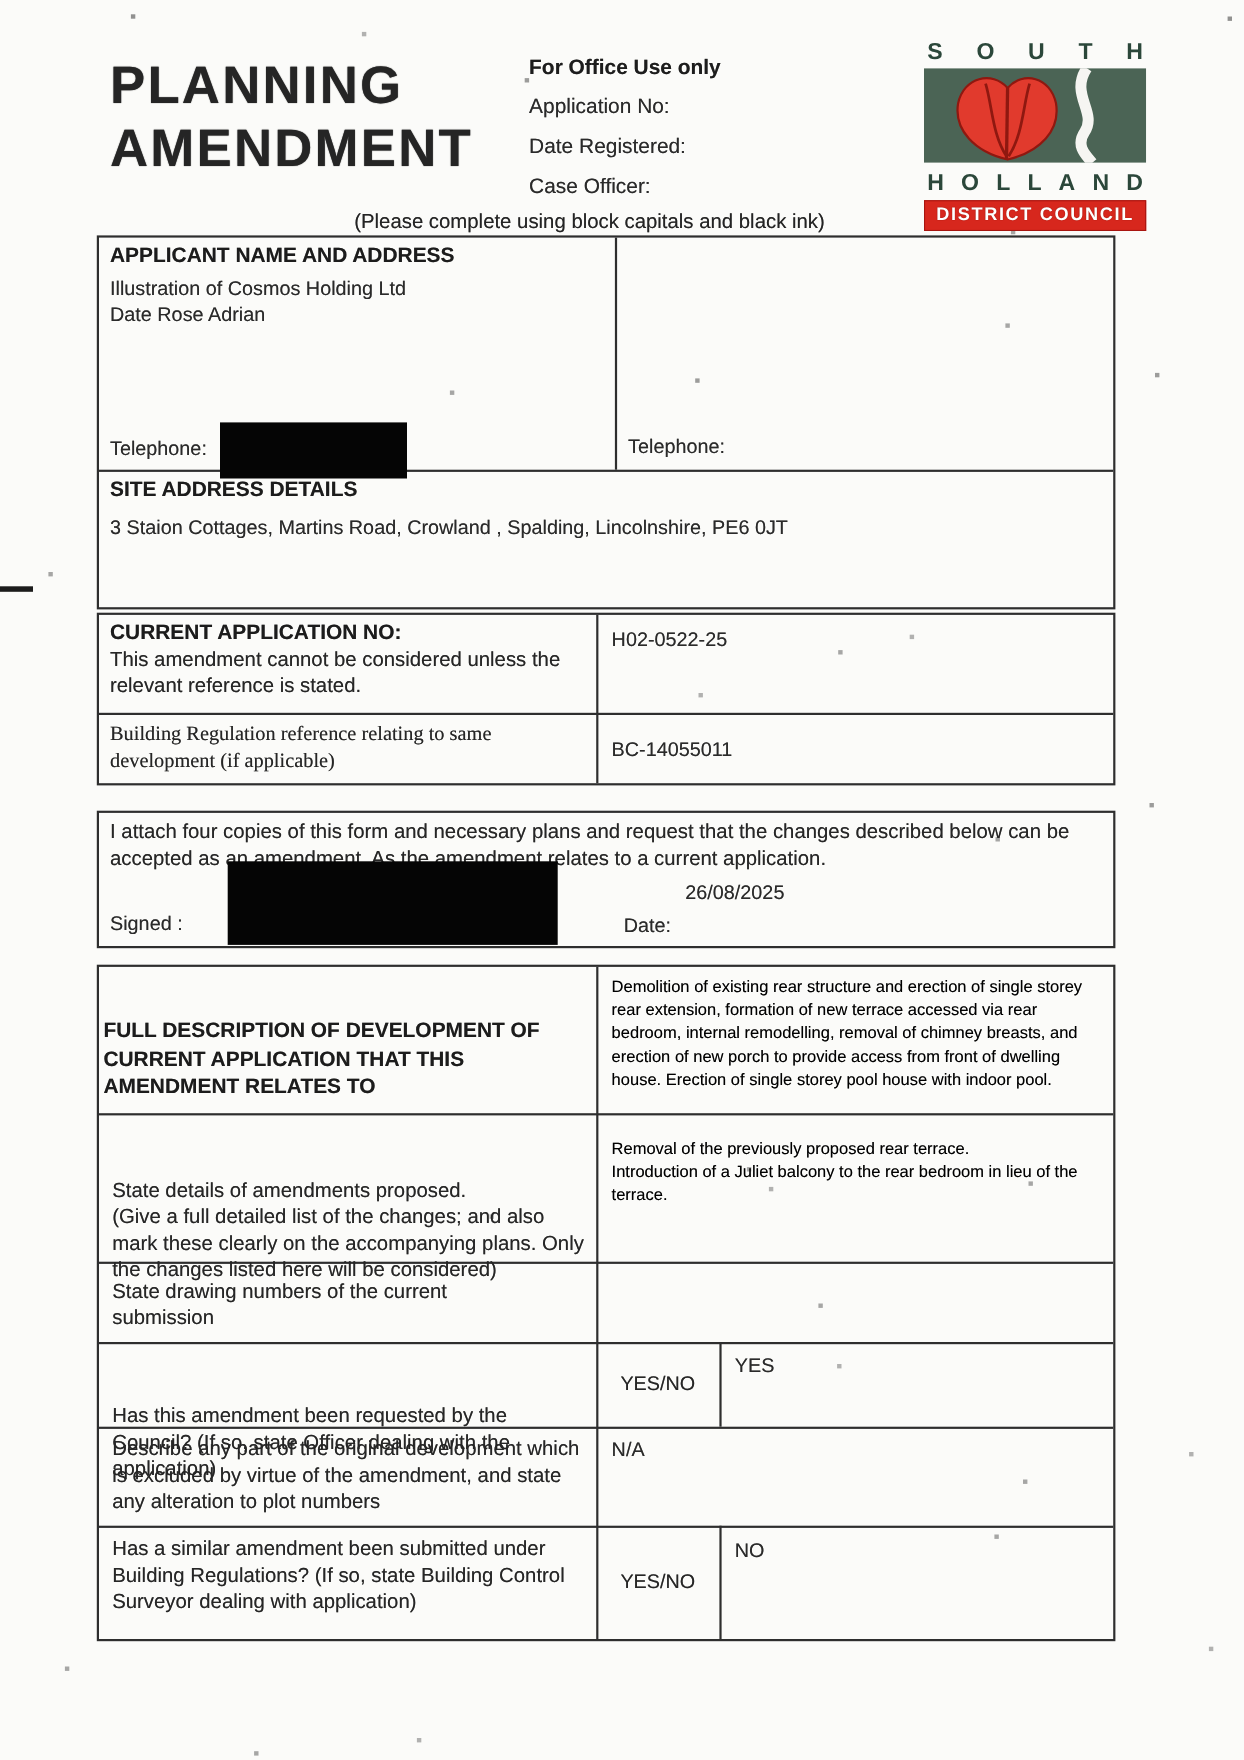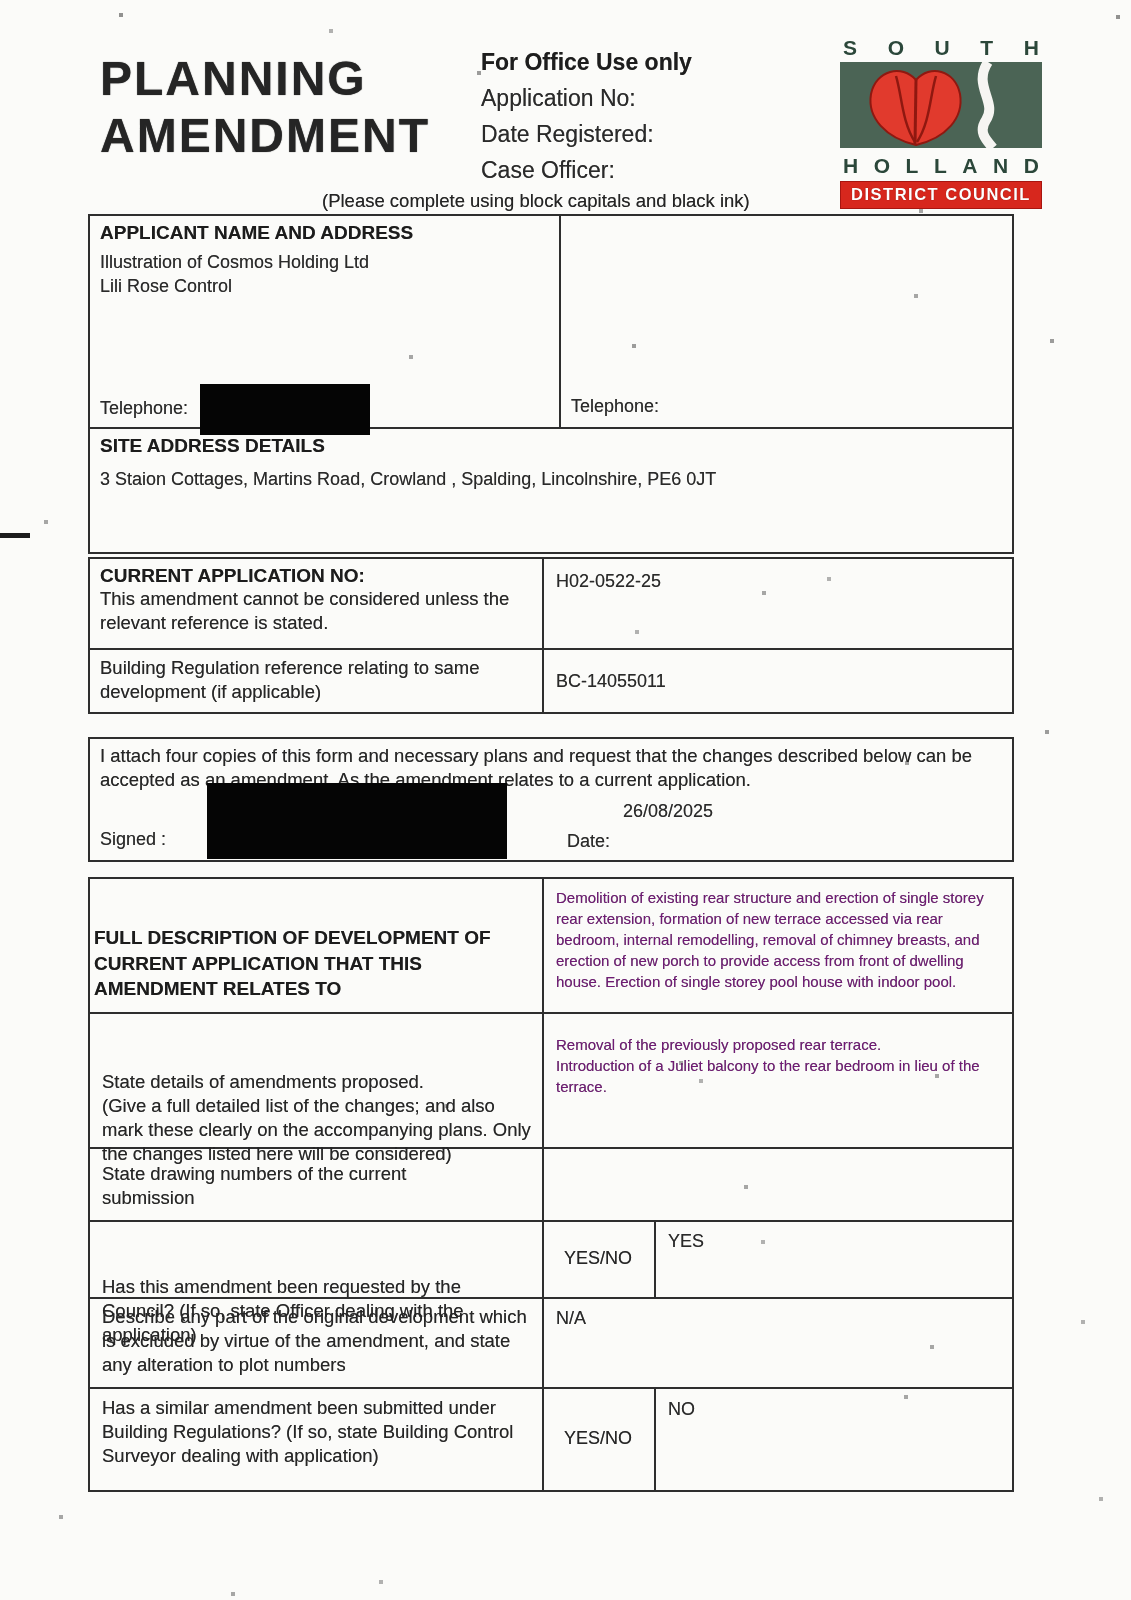--- a/index.html
+++ b/index.html
@@ -14,27 +14,27 @@
   }
   .abs{position:absolute;}
   .box{position:absolute;border:2px solid #2e2e2e;background:transparent;}
   .vline{position:absolute;width:2px;background:#2e2e2e;}
   .hline{position:absolute;height:2px;background:#2e2e2e;left:0;right:0;}
   .scan-text{text-shadow:0 0 0.5px rgba(30,30,30,0.55);}
   .title{
     font-size:48px;font-weight:bold;letter-spacing:2px;color:#252525;
     line-height:57px;text-shadow:0 0 1px rgba(20,20,20,.8);
   }
-  .office{font-size:23px;line-height:36px;color:#2a2a2a;}
+  .office{font-size:19px;line-height:36px;color:#2a2a2a;}
   .office .head{font-weight:bold;color:#1d1d1d;}
   .instruction{font-size:18.5px;color:#242424;}
   .cell-head{font-size:19px;font-weight:bold;color:#1c1c1c;}
   .cell-text{font-size:18px;color:#2a2a2a;line-height:1.35;}
   .label-lg{font-size:18.5px;color:#262626;line-height:1.3;}
-  .small-val{font-size:15px;color:#701a75;line-height:1.4;}
+  .small-val{font-size:15px;color:#000000;line-height:1.4;}
   .preline{white-space:pre-line;}
   .redaction{position:absolute;background:#050505;}
   .yn{font-size:18px;color:#262626;border-radius:27px;}
   
   .logo{position:absolute;left:840px;top:36px;width:202px;}
   .logo-word{display:flex;justify-content:space-between;font-weight:bold;color:#2b473a;padding:0 3px;}
   .logo-top{font-size:21px;height:26px;}
   .logo-mid{font-size:21px;height:27px;align-items:center;}
   .logo-banner{
     margin-top:2px;background:#d7271d;color:#fff;font-weight:bold;
@@ -108,21 +108,21 @@
 
   <div class="abs instruction scan-text" style="left:322px;top:190px;">(Please complete using block capitals and black ink)</div>
 
   <div class="box" style="left:88px;top:214px;width:922px;height:336px;">
     <div class="vline" style="left:469px;top:0;height:211px;"></div>
     <div class="hline" style="top:211px;"></div>
 
     <div class="abs" style="left:10px;top:6px;width:445px;">
       <div class="cell-head scan-text">APPLICANT NAME AND ADDRESS</div>
       <div class="cell-text scan-text" style="margin-top:6px;">Illustration of Cosmos Holding Ltd</div>
-      <div class="cell-text scan-text">Lili Rose Control</div>
+      <div class="cell-text scan-text">Date Rose Adrian</div>
     </div>
     <div class="abs cell-text scan-text" style="left:10px;top:180px;">Telephone:</div>
 
     <div class="abs cell-text scan-text" style="left:481px;top:178px;">Telephone:</div>
 
     <div class="redaction" style="left:110px;top:168px;width:170px;height:51px;"></div>
 
     <div class="abs" style="left:10px;top:219px;width:890px;">
       <div class="cell-head scan-text">SITE ADDRESS DETAILS</div>
       <div class="cell-text scan-text" style="margin-top:10px;">3 Staion Cottages, Martins Road, Crowland , Spalding, Lincolnshire, PE6 0JT</div>
@@ -134,21 +134,21 @@
   <div class="box" style="left:88px;top:557px;width:922px;height:153px;">
     <div class="vline" style="left:452px;top:0;height:153px;"></div>
     <div class="hline" style="top:89px;"></div>
 
     <div class="abs" style="left:10px;top:6px;width:430px;">
       <div class="cell-head scan-text">CURRENT APPLICATION NO:</div>
       <div class="label-lg scan-text">This amendment cannot be considered unless the relevant reference is stated.</div>
     </div>
     <div class="abs cell-text scan-text" style="left:466px;top:10px;">H02-0522-25</div>
 
-    <div class="abs label-lg scan-text" style="left:10px;top:97px;width:430px;">Building Regulation reference relating to same development (if applicable)</div>
+    <div class="abs label-lg scan-text" style="left:10px;top:97px;width:430px;font-family:Liberation Serif, serif;">Building Regulation reference relating to same development (if applicable)</div>
     <div class="abs cell-text scan-text" style="left:466px;top:110px;">BC-14055011</div>
   </div>
 
   <div class="box" style="left:88px;top:737px;width:922px;height:121px;">
     <div class="abs label-lg scan-text" style="left:10px;top:5px;width:900px;">I attach four copies of this form and necessary plans and request that the changes described below can be accepted as an amendment.  As the amendment relates to a current application.</div>
     <div class="abs cell-text scan-text" style="left:10px;top:88px;">Signed :</div>
     <div class="redaction" style="left:117px;top:44px;width:300px;height:76px;"></div>
     <div class="abs cell-text scan-text" style="left:533px;top:60px;">26/08/2025</div>
     <div class="abs cell-text scan-text" style="left:477px;top:90px;">Date:</div>
   </div>

